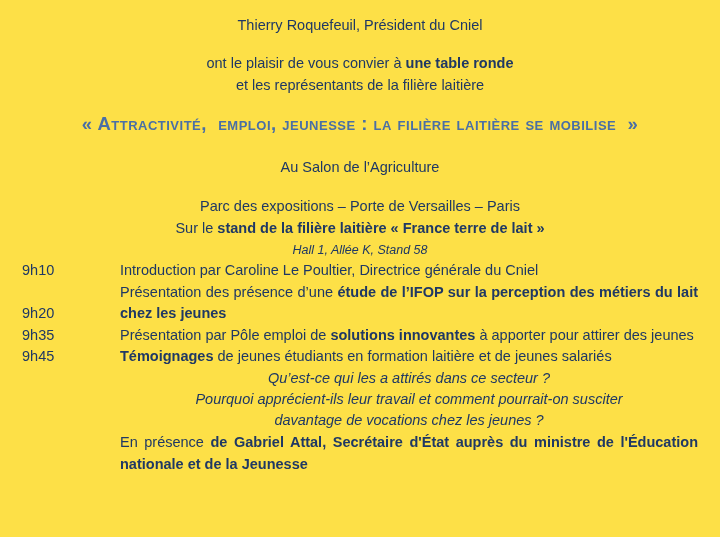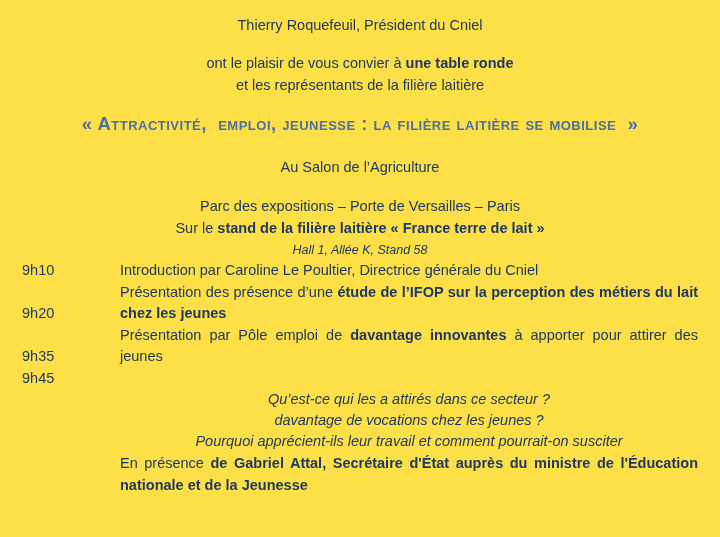--- a/index.html
+++ b/index.html
@@ -122,28 +122,29 @@
     <div class="schedule-row">
       <div class="schedule-time">9h10</div>
       <div class="schedule-desc"><span>Introduction par Caroline Le Poultier, Directrice générale du Cniel</span></div>
     </div>
     <div class="schedule-row">
       <div class="schedule-time">9h20</div>
       <div class="schedule-desc justified"><span>Présentation des présence d’une </span><span class="b">étude de l’IFOP sur la perception des métiers du lait chez les jeunes</span></div>
     </div>
     <div class="schedule-row">
       <div class="schedule-time">9h35</div>
-      <div class="schedule-desc justified"><span>Présentation par Pôle emploi de </span><span class="b">davantage innovantes</span><span> à apporter pour attirer des jeunes</span></div>
+      <div class="schedule-desc justified"><span>Présentation par Pôle emploi de </span><span class="b">solutions innovantes</span><span> à apporter pour attirer des jeunes</span></div>
     </div>
     <div class="schedule-row">
       <div class="schedule-time">9h45</div>
+      <div class="schedule-desc justified"><span class="b">Témoignages</span><span> de jeunes étudiants en formation laitière et de jeunes salariés</span></div>
     </div>
 
     <div class="questions">
       <div>Qu’est-ce qui les a attirés dans ce secteur ?</div>
+      <div>Pourquoi apprécient-ils leur travail et comment pourrait-on susciter</div>
       <div>davantage de vocations chez les jeunes ?</div>
-      <div>Pourquoi apprécient-ils leur travail et comment pourrait-on susciter</div>
     </div>
 
     <div class="closing"><span>En présence </span><span class="b">de Gabriel Attal, Secrétaire d'État auprès du ministre de l'Éducation nationale et de la Jeunesse</span></div>
 
   </div>
 </div>
 
 </body></html>

